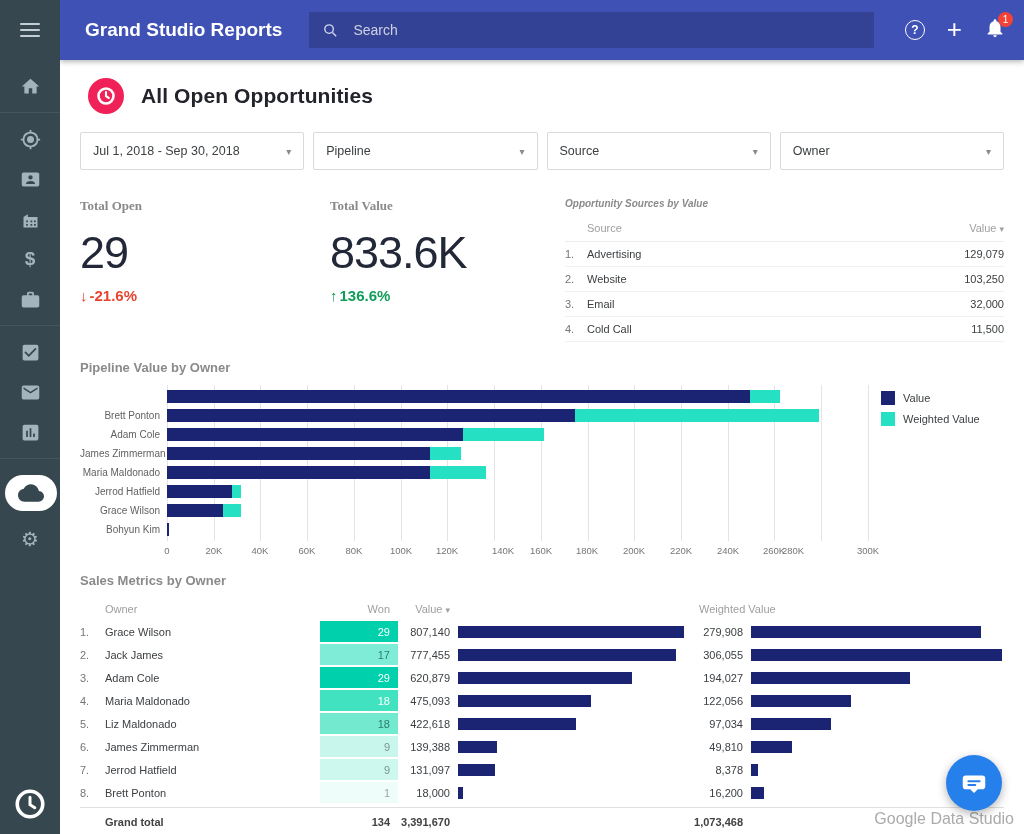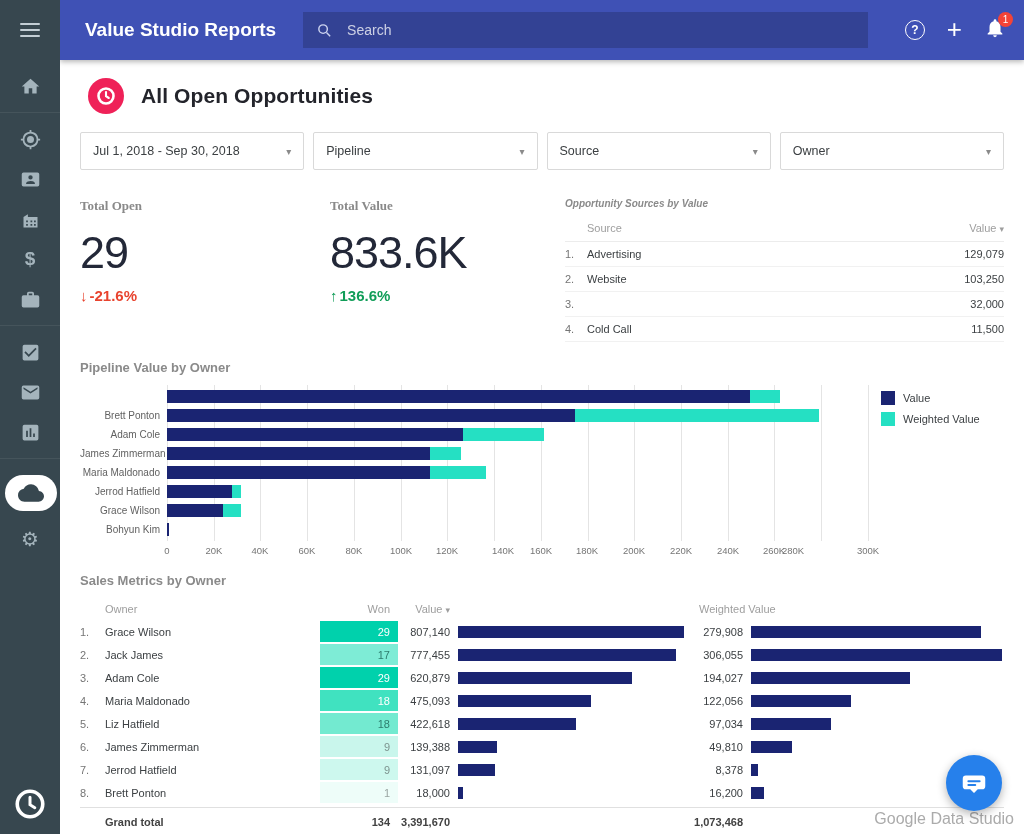--- a/index.html
+++ b/index.html
@@ -173,21 +173,21 @@
 
     <div class="sb-logo">
       <svg viewBox="0 0 24 24">
           <circle cx="12" cy="12" r="8.5" fill="none" stroke="#fff" stroke-width="2.4"></circle>
           <path d="M12 7.5v5l3.2 2" fill="none" stroke="#fff" stroke-width="2" stroke-linecap="round"></path>
         </svg>
     </div>
   </nav>
 
   <header class="topbar">
-    <div class="tb-title">Value Studio Reports</div>
+    <div class="tb-title">Grand Studio Reports</div>
     <div class="tb-search">
       <svg viewBox="0 0 24 24" fill="none">
           <circle cx="10" cy="10" r="6" stroke-width="2"></circle>
           <line x1="14.8" y1="14.8" x2="20" y2="20" stroke-width="2" stroke="#cdd4f0"></line>
         </svg>
       <input type="text" placeholder="Search" style="">
     </div>
     <div class="tb-right">
       <div class="tb-help">
           <span>?</span>
@@ -262,20 +262,21 @@
           <span>Advertising</span>
           <span class="src-val">129,079</span>
         </div>
         <div class="src-row">
           <span class="src-i">2.</span>
           <span>Website</span>
           <span class="src-val">103,250</span>
         </div>
         <div class="src-row">
           <span class="src-i">3.</span>
+          <span>Email</span>
           <span class="src-val">32,000</span>
         </div>
         <div class="src-row">
           <span class="src-i">4.</span>
           <span>Cold Call</span>
           <span class="src-val">11,500</span>
         </div>
       </div>
     </div>
 
@@ -419,21 +420,21 @@
             <span class="s-bar" style="background: rgb(26, 36, 114); width: 133px;"></span>
           </span>
         <span class="s-wval">122,056</span>
         <span class="bar-cell">
             <span class="s-bar" style="background: rgb(26, 36, 114); width: 100.1px;"></span>
           </span>
       </div>
 
       <div class="s-row">
         <span class="s-i">5.</span>
-        <span>Liz Hatfield</span>
+        <span>Liz Maldonado</span>
         <span class="s-won" style="background: rgb(115, 234, 208); color: rgb(46, 125, 110);">18</span>
         <span class="s-val">422,618</span>
         <span class="bar-cell">
             <span class="s-bar" style="background: rgb(26, 36, 114); width: 118.3px;"></span>
           </span>
         <span class="s-wval">97,034</span>
         <span class="bar-cell">
             <span class="s-bar" style="background: rgb(26, 36, 114); width: 79.6px;"></span>
           </span>
       </div>

